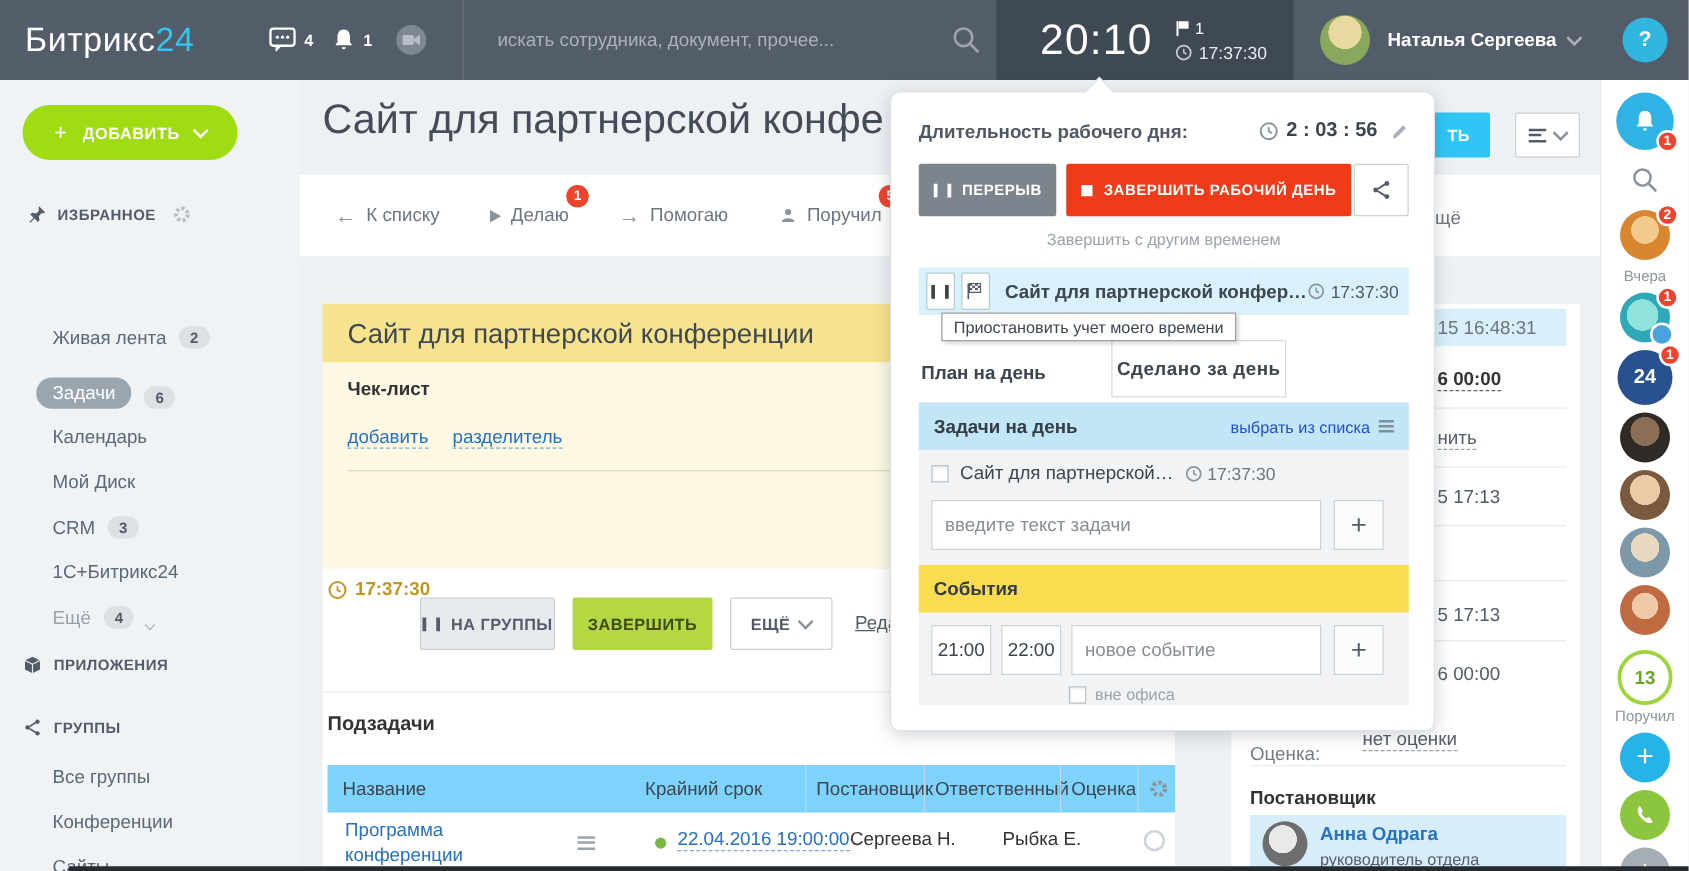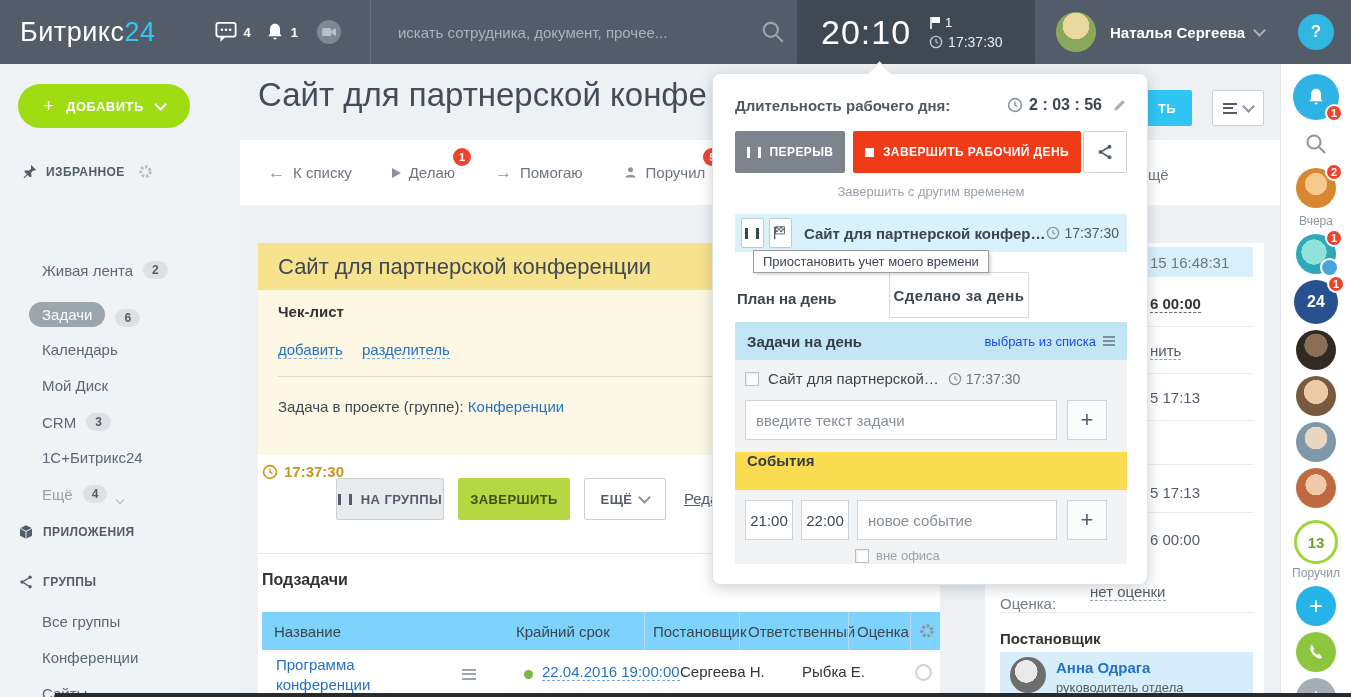--- a/index.html
+++ b/index.html
@@ -81,21 +81,21 @@
   .btn-red{background:#f03b19;color:#fff;border-radius:2px}
   .stopsq{width:9px;height:9px;background:#fff;display:inline-block}
   .minibtn{width:28px;height:28px;background:#fff;border:1px solid #b5cdd8;border-radius:2px;
            display:flex;align-items:center;justify-content:center;cursor:pointer;color:#3c4650}
   .tooltip{position:absolute;left:40px;top:176px;background:#fff;border:1px solid #979ea6;
            padding:3px 9px;font-size:13px;color:#3c4650;white-space:nowrap;box-shadow:2px 2px 3px rgba(0,0,0,.15);z-index:6}
   .graysec{position:absolute;left:22px;top:248px;width:392px;height:242px;background:#f1f3f4}
   .bluehdr{position:absolute;left:0;top:0;width:392px;height:38px;background:#c3e6f6;box-sizing:border-box;
            display:flex;align-items:center;padding:0 12px}
   .yellowhdr{position:absolute;left:0;top:130px;width:392px;height:38px;background:#fbdc51;box-sizing:border-box;
-           display:flex;padding:0 12px}
+           display:flex;align-items:center;padding:0 12px}
   .cb{width:14px;height:14px;border:1px solid #b9c1c7;background:#fdfdfd;box-shadow:inset 1px 1px 2px rgba(0,0,0,.08);box-sizing:border-box}
   .txtin{border:1px solid #ccd3d8;background:#fff;font-size:15px;color:#3c4650;padding:0 10px;box-sizing:border-box}
   .txtin::placeholder{color:#868e96}
   .plusbtn{width:40px;height:40px;background:#fbfcfc;border:1px solid #ccd3d8;color:#535c69;font-size:22px;
            display:flex;align-items:center;justify-content:center;cursor:pointer;box-sizing:border-box}
   .mini3{display:block;height:2px;background:#7d909c;margin:2px 0;width:12px}
 
   
   .rail{left:1280px;top:64px;width:71px;height:633px;background:#fff;border-left:1px solid #e3e7ea;
         box-sizing:border-box;z-index:10;display:flex;flex-direction:column;align-items:center;gap:6px;padding-top:10px}
@@ -139,21 +139,21 @@
   <div class="vdiv" style="margin-left:28px"></div>
   <input class="searchbar" style="margin-left: 25px;" placeholder="искать сотрудника, документ, прочее...">
   <span style="color:#9aa3ad;cursor:pointer;margin-left:60px">
     <svg width="26" height="26" viewBox="0 0 24 24">
         <circle cx="10" cy="10" r="6.5" fill="none" stroke="currentColor" stroke-width="2"></circle>
         <path d="M15 15l6 6" stroke="currentColor" stroke-width="2"></path>
       </svg>
   </span>
 </div>
 <div class="abs clockbox flex" style="z-index:31">
-  <span class="bigtime" style="margin-left:24px">20:10</span>
+  <span class="bigtime" style="margin-left:35px">20:10</span>
   <div style="margin-left:18px">
     <div class="flex" style="gap:5px">
       <svg width="11" height="13">
           <path d="M2 1v12" stroke="#fff" stroke-width="1.6"></path>
           <path d="M3 1h8v6H3z" fill="#fff"></path>
         </svg>
       <span style="font-size:13px;color:#fff">1</span>
     </div>
     <div class="flex" style="gap:5px;margin-top:4px">
       <svg width="14" height="14" viewBox="0 0 16 16">
@@ -303,24 +303,20 @@
   <span>Ещё</span>
 </div>
 
 <div class="abs card">
   <div class="abs cardhead">Сайт для партнерской конференции</div>
   <div class="abs cardbody"></div>
   <div class="abs bold" style="left:20px;top:60px;font-size:15px;color:#333">Чек-лист</div>
   <span class="abs bluelink dashedlink" style="left:20px;top:98px;font-size:15px">добавить</span>
   <span class="abs bluelink dashedlink" style="left:104px;top:98px;font-size:15px">разделитель</span>
   <div class="abs" style="left:20px;top:133px;width:642px;height:1px;background:#ddd8c0"></div>
-  <div class="abs" style="left:20px;top:155px;font-size:15px;color:#3f4852">
-    <span>Задача в проекте (группе):</span>
-    <span class="bluelink">Конференции</span>
-  </div>
 
   <div class="abs flex" style="left:4px;top:220px;gap:6px">
     <svg width="16" height="16" viewBox="0 0 16 16" style="color:#c3971f">
         <circle cx="8" cy="8" r="6.4" fill="none" stroke="currentColor" stroke-width="1.6"></circle>
         <path d="M8 4.5V8l2.5 1.5" stroke="currentColor" stroke-width="1.4" fill="none"></path>
       </svg>
     <span style="color:#c3971f;font-size:15px;font-weight:bold">17:37:30</span>
   </div>
   <div class="abs btn btn-gray" style="left:78px;top:235px;width:108px;height:42px;gap:9px">
     <span class="pb"></span>

